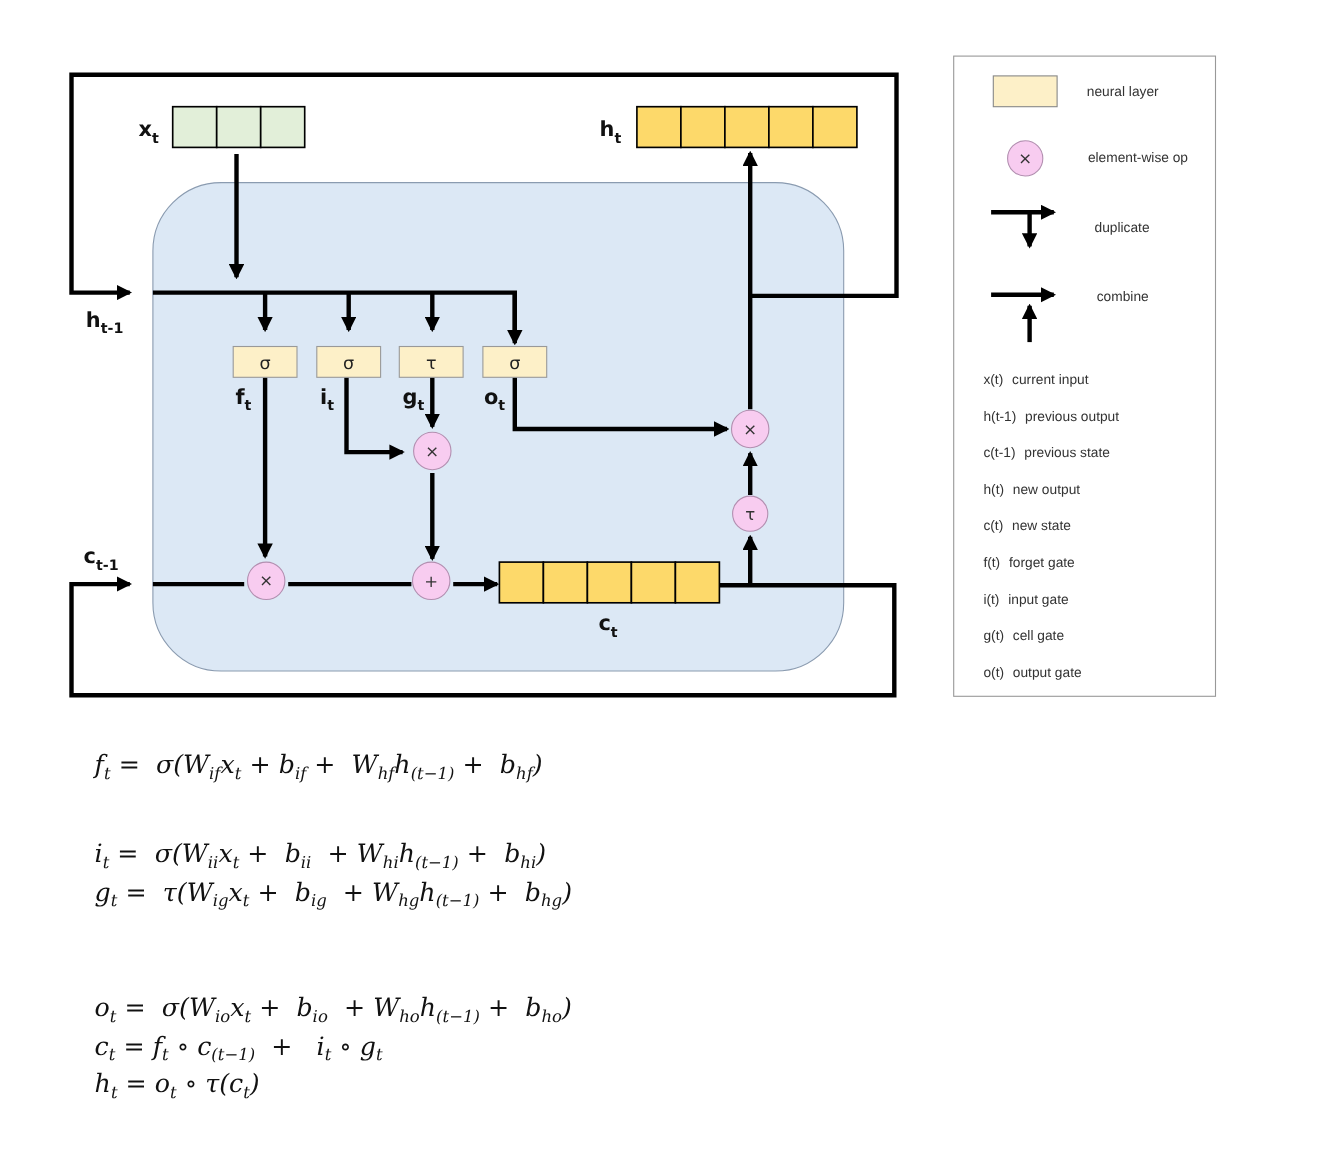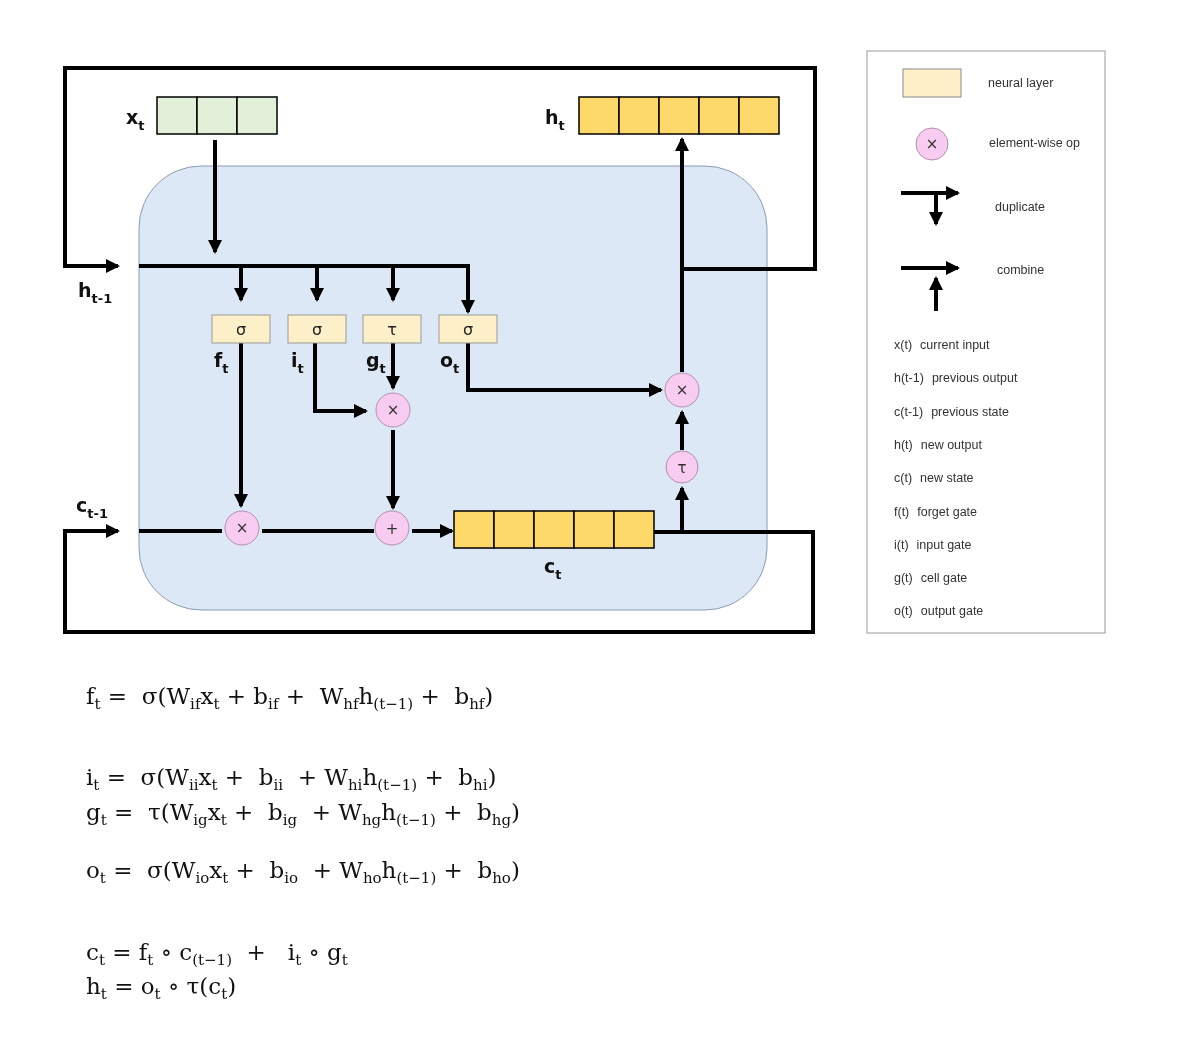--- a/index.html
+++ b/index.html
@@ -2,21 +2,21 @@
 <html><head>
 <meta charset="utf-8">
 <style>
   html, body { margin: 0; padding: 0; background: #ffffff; }
   body { width: 1200px; height: 1064px; position: relative; overflow: hidden; font-family: "Liberation Sans", sans-serif; }
   #diagram { position: absolute; left: 0; top: 0; }
   .lbl { font-family: "DejaVu Sans", sans-serif; font-weight: bold; fill: #111; }
   .gate-sym { font-family: "DejaVu Sans", sans-serif; fill: #222; font-size: 16px; }
   .op-sym { font-family: "DejaVu Sans", sans-serif; fill: #333; font-size: 15px; }
   .legend-text { font-family: "Liberation Sans", sans-serif; fill: #333; font-size: 12.5px; }
-  .eq { position: absolute; left: 86px; font-family: "DejaVu Serif", serif; font-size: 23px; color: #111; white-space: nowrap; }
+  .eq { position: absolute; left: 86px; font-family: "DejaVu Serif", serif; font-style: italic; font-size: 23px; color: #111; white-space: nowrap; }
 </style>
 </head>
 <body>
 
 <svg id="diagram" width="1200" height="1064" viewBox="0 0 1200 1064" xmlns="http://www.w3.org/2000/svg">
   <defs>
     <marker id="ah" markerWidth="8" markerHeight="8" refX="6" refY="4" orient="auto" markerUnits="userSpaceOnUse" viewBox="0 0 8 8">
       <path d="M0,0 L8,4 L0,8 Z" fill="#000"></path>
     </marker>
     <marker id="ahb" markerWidth="14" markerHeight="14" refX="12" refY="7" orient="auto" markerUnits="userSpaceOnUse" viewBox="0 0 14 14">
@@ -168,20 +168,20 @@
         <text x="894" y="582.0999999999999" class="legend-text"><tspan>g(t)</tspan><tspan dx="8">cell gate</tspan></text>
         <text x="894" y="615.4" class="legend-text"><tspan>o(t)</tspan><tspan dx="8">output gate</tspan></text>
       </g>
   </g>
 </svg>
 
 <div id="equations">
     <div class="eq" style="top: 683px;">f<sub>t</sub> = &nbsp;σ(W<sub>if</sub>x<sub>t</sub> + b<sub>if</sub> + &nbsp;W<sub>hf</sub>h<sub>(t−1)</sub> + &nbsp;b<sub>hf</sub>)</div>
     <div class="eq" style="top: 741px; margin-top: 23px;">i<sub>t</sub> = &nbsp;σ(W<sub>ii</sub>x<sub>t</sub> + &nbsp;b<sub>ii</sub> &nbsp;+ W<sub>hi</sub>h<sub>(t−1)</sub> + &nbsp;b<sub>hi</sub>)</div>
     <div class="eq" style="top: 799px;">g<sub>t</sub> = &nbsp;τ(W<sub>ig</sub>x<sub>t</sub> + &nbsp;b<sub>ig</sub> &nbsp;+ W<sub>hg</sub>h<sub>(t−1)</sub> + &nbsp;b<sub>hg</sub>)</div>
-    <div class="eq" style="top: 857px;">o<sub>t</sub> = &nbsp;σ(W<sub>io</sub>x<sub>t</sub> + &nbsp;b<sub>io</sub> &nbsp;+ W<sub>ho</sub>h<sub>(t−1)</sub> + &nbsp;b<sub>ho</sub>)</div>
+    <div class="eq" style="top: 904px;">o<sub>t</sub> = &nbsp;σ(W<sub>io</sub>x<sub>t</sub> + &nbsp;b<sub>io</sub> &nbsp;+ W<sub>ho</sub>h<sub>(t−1)</sub> + &nbsp;b<sub>ho</sub>)</div>
     <div class="eq" style="top: 939px;">c<sub>t</sub> = f<sub>t</sub> ∘ c<sub>(t−1)</sub> &nbsp;+ &nbsp;&nbsp;i<sub>t</sub> ∘ g<sub>t</sub></div>
     <div class="eq" style="top: 973px; text-align: right;">h<sub>t</sub> = o<sub>t</sub> ∘ τ(c<sub>t</sub>)</div>
   </div>
 
 <style>
   .eq sub { font-size: 15px; vertical-align: -5px; line-height: 0; }
 </style>
 
 </body></html>

